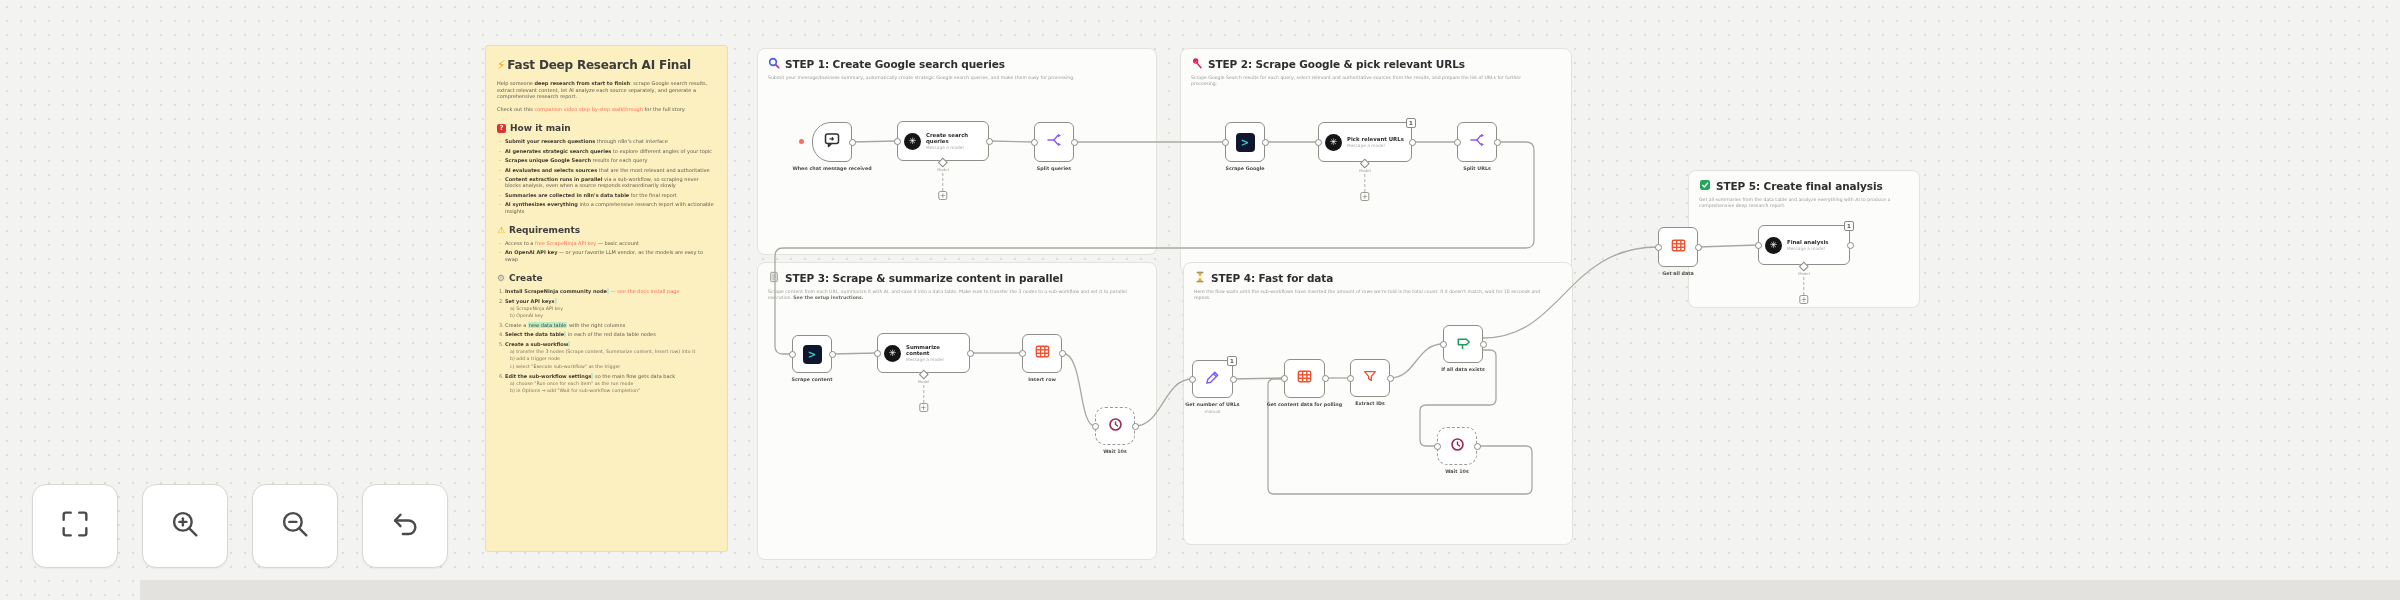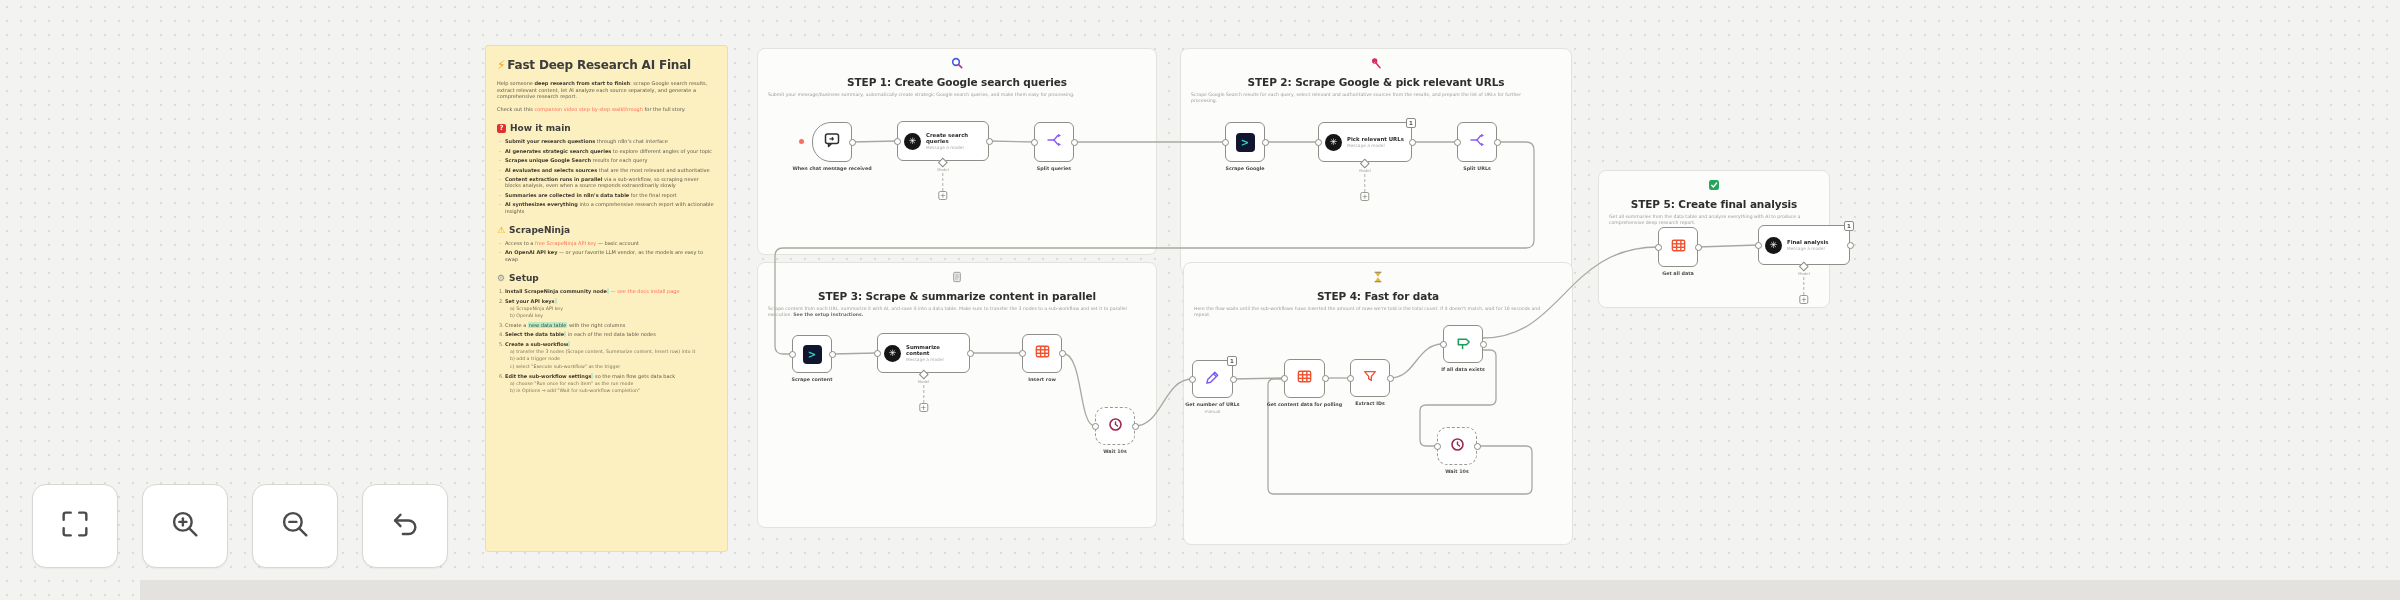--- a/index.html
+++ b/index.html
@@ -24,21 +24,21 @@
   .sticky ol li{counter-increment:s;}
   .sticky ol li::before{content:counter(s) ".";position:absolute;left:0;color:#8a8060;}
   .sticky .b{font-weight:bold;color:#3e3a2e;}
   .sticky .l{color:#ff6d5a;}
   .sticky .h{background:#bfe8c6;color:#2f4b33;border-radius:1px;padding:0 1px;}
   .sticky .subs div{font-size:4.7px;line-height:6px;color:#7a7361;margin-top:1.5px;padding-left:5px;}
 
   
   .panel{position:absolute;background:#fcfcfa;border:1px solid #e3e2dc;border-radius:8px;
     padding:8px 10px;box-sizing:border-box;z-index:1;}
-  .ptitle{display:flex;align-items:center;gap:5px;font-size:10.5px;font-weight:bold;color:#2e2e2e;letter-spacing:-.1px;flex-direction:column;}
+  .ptitle{display:flex;align-items:center;gap:5px;font-size:10.5px;font-weight:bold;color:#2e2e2e;letter-spacing:-.1px;}
   .ptitle svg{flex:0 0 auto;}
   .psub{font-size:4.6px;line-height:6px;color:#9b9b97;margin-top:4px;max-width:96%;}
   .psub .sb{font-weight:bold;color:#6f6f6a;}
 
   
   .nwrap{position:absolute;z-index:3;}
   .node{position:relative;background:#fff;border:1.6px solid #8f8f8a;border-radius:6px;
     display:flex;align-items:center;justify-content:center;box-sizing:border-box;}
   .node.sq{width:40px;height:38px;}
   .node.trigger{width:40px;height:40px;border-radius:19px 6px 6px 19px;}
@@ -134,32 +134,32 @@
 
         <li><span class="b">Content extraction runs in parallel</span><span class="t"> via a sub-workflow, so scraping never blocks analysis, even when a source responds extraordinarily slowly</span></li>
 
         <li><span class="b">Summaries are collected in n8n's data table</span><span class="t"> for the final report</span></li>
 
         <li><span class="b">AI synthesizes everything</span><span class="t"> into a comprehensive research report with actionable insights</span></li>
       </ul>
 
     <h2>
         <span class="warnicon">⚠</span>
-        <span>ScrapeNinja</span>
+        <span>Requirements</span>
       </h2>
     <ul>
 
         <li><span class="t">Access to a </span><span class="b"></span><span class="l">free ScrapeNinja API key</span><span class="t"></span><span class="t"> — basic account</span></li>
 
         <li><span class="t"></span><span class="b">An OpenAI API key</span><span class="l"></span><span class="t"> — or your favorite LLM vendor, as the models are easy to swap</span><span class="t"></span></li>
       </ul>
 
     <h2>
         <span class="gearicon">⚙</span>
-        <span>Setup</span>
+        <span>Create</span>
       </h2>
     <ol>
 
         <li><span class="t"></span><span class="b">Install ScrapeNinja community node</span><span class="h"></span><span class="t"></span><span class="l"> — see the docs install page</span>
           <div class="subs"></div>
         </li>
 
         <li><span class="t"></span><span class="b">Set your API keys</span><span class="h"></span><span class="t"></span><span class="l"></span>
           <div class="subs">
             <div>a) ScrapeNinja API key</div>
@@ -208,21 +208,21 @@
         <span><svg width="12" height="12" viewBox="0 0 18 18">
             <circle cx="7" cy="6" r="4" fill="#e0245e"></circle>
             <path d="M9 9 L15 16" stroke="#e0245e" stroke-width="2.2" stroke-linecap="round"></path>
             <path d="M4 11 l4-4" stroke="#f791b6" stroke-width="1.4"></path>
           </svg></span>
         <span>STEP 2: Scrape Google &amp; pick relevant URLs</span>
       </div>
     <div class="psub">Scrape Google Search results for each query, select relevant and authoritative sources from the results, and prepare the list of URLs for further processing.</div>
   </div>
 
-  <div class="panel" style="left:757px;top:262px;width:400px;height:266px">
+  <div class="panel" style="left:757px;top:262px;width:400px;height:298px">
     <div class="ptitle">
         <span><svg width="12" height="12" viewBox="0 0 18 18">
             <rect x="4" y="2" width="10" height="14" rx="1.5" fill="#e8e8e4" stroke="#9a9a95" stroke-width="1.4"></rect>
             <line x1="6.5" y1="6" x2="11.5" y2="6" stroke="#9a9a95" stroke-width="1.1"></line>
             <line x1="6.5" y1="9" x2="11.5" y2="9" stroke="#9a9a95" stroke-width="1.1"></line>
             <line x1="6.5" y1="12" x2="10" y2="12" stroke="#9a9a95" stroke-width="1.1"></line>
           </svg></span>
         <span>STEP 3: Scrape &amp; summarize content in parallel</span>
       </div>
     <div class="psub"><span>Scrape content from each URL, summarize it with AI, and save it into a data table. Make sure to transfer the 3 nodes to a sub-workflow and set it to parallel execution. </span><span class="sb">See the setup instructions.</span></div>
@@ -233,21 +233,21 @@
         <span><svg width="12" height="12" viewBox="0 0 18 18">
             <path d="M4 2 h10 M4 16 h10" stroke="#8a6d2f" stroke-width="1.6"></path>
             <path d="M5 3 h8 l-4 5.5 z" fill="#e6b23a"></path>
             <path d="M5 15 h8 l-4 -5.5 z" fill="#e6b23a"></path>
           </svg></span>
         <span>STEP 4: Fast for data</span>
       </div>
     <div class="psub">Here the flow waits until the sub-workflows have inserted the amount of rows we're told is the total count. If it doesn't match, wait for 10 seconds and repeat.</div>
   </div>
 
-  <div class="panel" style="left:1598px;top:170px;width:232px;height:138px">
+  <div class="panel" style="left:1688px;top:170px;width:232px;height:138px">
     <div class="ptitle">
         <span><svg width="12" height="12" viewBox="0 0 18 18">
             <rect x="1.5" y="1.5" width="15" height="15" rx="3.5" fill="#23a55a"></rect>
             <path d="M5.5 9.5 l2.5 2.5 5-6" stroke="#fff" stroke-width="2" fill="none" stroke-linecap="round" stroke-linejoin="round"></path>
           </svg></span>
         <span>STEP 5: Create final analysis</span>
       </div>
     <div class="psub">Get all summaries from the data table and analyze everything with AI to produce a comprehensive deep research report.</div>
   </div>
 

